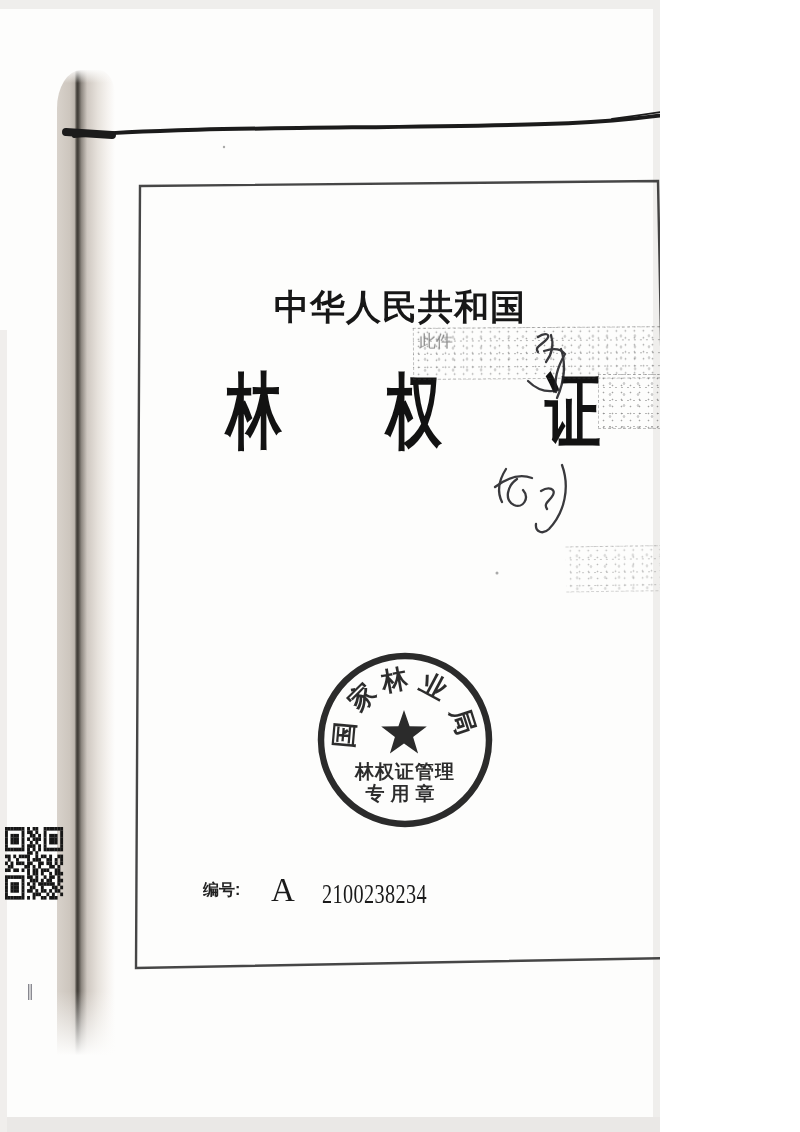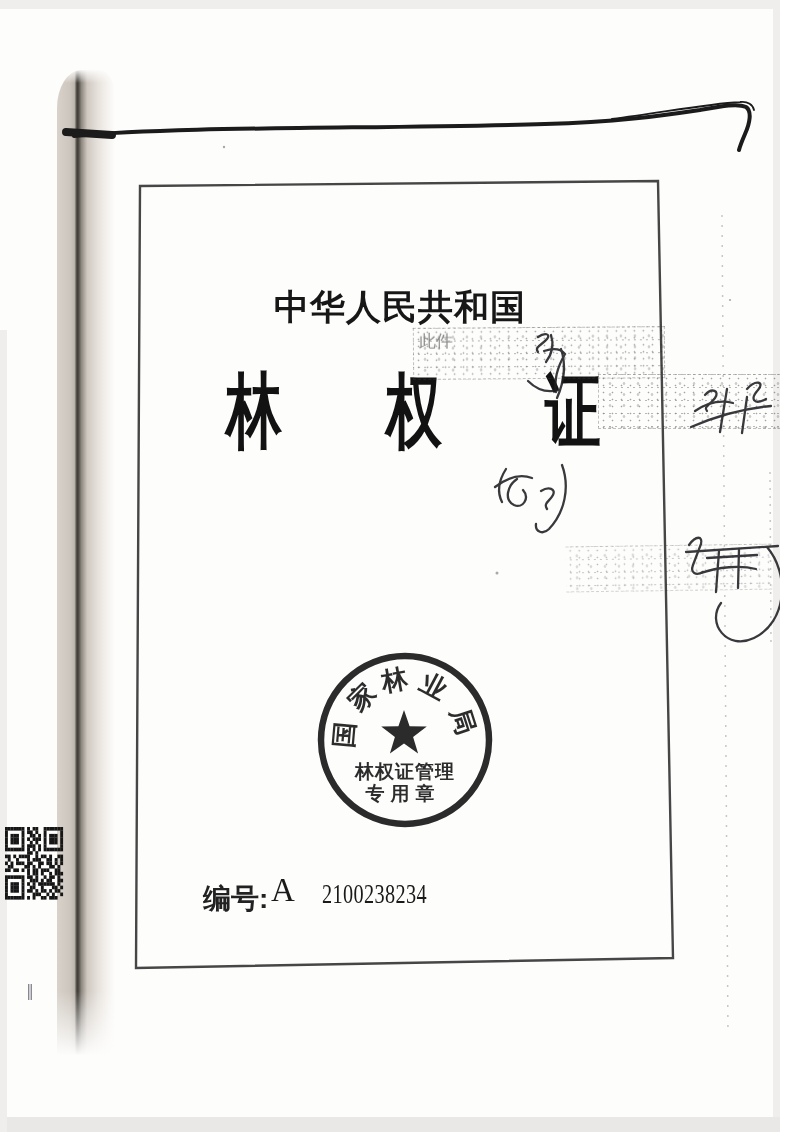--- a/index.html
+++ b/index.html
@@ -1,17 +1,17 @@
 <!DOCTYPE html>
 <html><head>
 <meta charset="utf-8">
 <style>
   html,body{margin:0;padding:0;background:#ffffff;}
   #scan{
-    position:relative;width:780px;height:1132px;overflow:hidden;
+    position:relative;width:660px;height:1132px;overflow:hidden;
     background:#fdfdfc;
     font-family:"Liberation Serif", serif;
     color:#1c1c1c;
   }
   
   .edge{position:absolute;background:#efeeec;}
   .edge.top{left:0;top:0;width:800px;height:9px;}
   .edge.right{right:0;top:0;width:7px;height:1132px;}
   .edge.bottom{left:0;top:1117px;width:800px;height:15px;background:#eae8e6;}
   .edge.left{left:0;top:330px;width:7px;height:802px;background:#f0eeec;}
@@ -38,21 +38,21 @@
     font-size:35px;font-weight:700;letter-spacing:1px;color:#171717;
     font-family:"Liberation Serif", serif;
   }
   .big-char{
     position:absolute;top:370px;font-size:82px;font-weight:700;color:#121212;
     font-family:"Liberation Sans", sans-serif;
     transform:scaleX(.68);transform-origin:left top;line-height:1;
   }
   #big1{left:226px;} #big2{left:386px;} #big3{left:545px;}
   
-  #serial-label{left:203px;top:880px;font-size:28px;font-weight:600;color:#222;
+  #serial-label{left:203px;top:880px;font-size:16px;font-weight:600;color:#222;
     font-family:"Liberation Sans", sans-serif;}
   #serial-prefix{left:271px;top:872px;font-size:33px;color:#1a1a1a;
     font-family:"Liberation Serif", serif;}
   #serial-number{left:322px;top:879px;font-size:27px;color:#1a1a1a;letter-spacing:.5px;
     font-family:"Liberation Serif", serif;transform:scaleX(.75);transform-origin:left top;}
   
   .noise{
     background-image:
       radial-gradient(circle, rgba(55,55,55,.75) .7px, rgba(0,0,0,0) 1.1px),
       radial-gradient(circle, rgba(95,95,95,.5) 1px, rgba(0,0,0,0) 1.7px),

